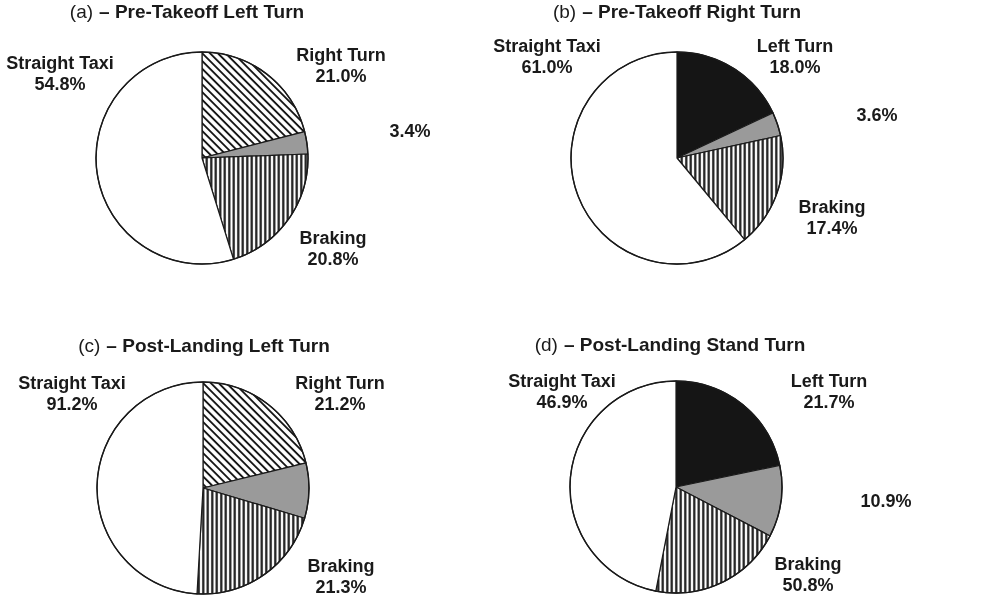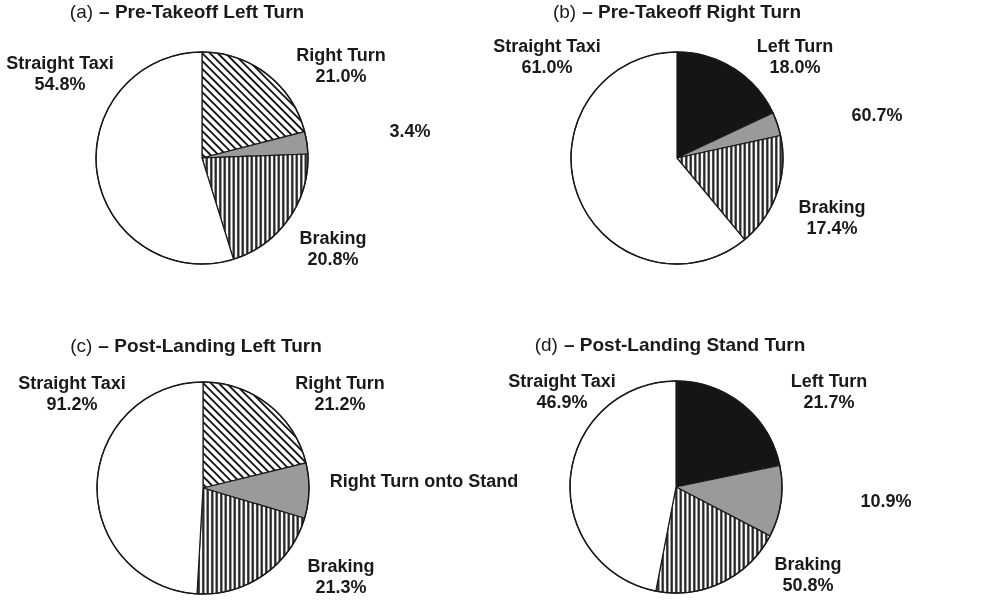--- a/index.html
+++ b/index.html
@@ -12,21 +12,21 @@
     white-space:nowrap;color:#1a1a1a;
   }
   .title .tbold{font-weight:bold;margin-left:6px;}
   .lbl{
     position:absolute;transform:translateX(-50%);text-align:center;
     font-size:18px;line-height:21px;font-weight:bold;white-space:nowrap;color:#1a1a1a;
   }
   svg.pie{position:absolute;width:220px;height:220px;overflow:visible;}
   #title-a{left:187px;top:1px}
   #title-b{left:677px;top:1px}
-  #title-c{left:196px;top:335px}
+  #title-c{left:204px;top:335px}
   #title-d{left:670px;top:334px}
   #pie-a{left:92px;top:48px}
   #pie-b{left:567px;top:48px}
   #pie-c{left:93px;top:378px}
   #pie-d{left:566px;top:377px}
   #lbl-a-straight{left:60px;top:53px}
   #lbl-a-turn{left:341px;top:45px}
   #lbl-a-entry{left:410px;top:121px}
   #lbl-a-braking{left:333px;top:228px}
   #lbl-b-straight{left:547px;top:36px}
@@ -101,21 +101,21 @@
     </svg>
   <div class="lbl" id="lbl-b-straight">
     <div>Straight Taxi</div>
     <div>61.0%</div>
   </div>
   <div class="lbl" id="lbl-b-turn">
     <div>Left Turn</div>
     <div>18.0%</div>
   </div>
   <div class="lbl" id="lbl-b-entry">
-    <div>60.7%</div>
+    <div>3.6%</div>
   </div>
   <div class="lbl" id="lbl-b-braking">
     <div>Braking</div>
     <div>17.4%</div>
   </div>
 
   <div class="title" id="title-c"><span class="tprefix">(c)</span><span class="tbold">– Post-Landing Left Turn</span></div>
   <svg class="pie" id="pie-c" viewBox="0 0 220 220">
       <defs>
         <pattern id="diag2" width="5.5" height="5.5" patternUnits="userSpaceOnUse" patternTransform="rotate(45)">
@@ -135,21 +135,20 @@
     </svg>
   <div class="lbl" id="lbl-c-straight">
     <div>Straight Taxi</div>
     <div>91.2%</div>
   </div>
   <div class="lbl" id="lbl-c-turn">
     <div>Right Turn</div>
     <div>21.2%</div>
   </div>
   <div class="lbl" id="lbl-c-entry">
-    <div>Right Turn onto Stand</div>
   </div>
   <div class="lbl" id="lbl-c-braking">
     <div>Braking</div>
     <div>21.3%</div>
   </div>
 
   <div class="title" id="title-d"><span class="tprefix">(d)</span><span class="tbold">– Post-Landing Stand Turn</span></div>
   <svg class="pie" id="pie-d" viewBox="0 0 220 220">
       <defs>
         <pattern id="diag3" width="5.5" height="5.5" patternUnits="userSpaceOnUse" patternTransform="rotate(45)">

